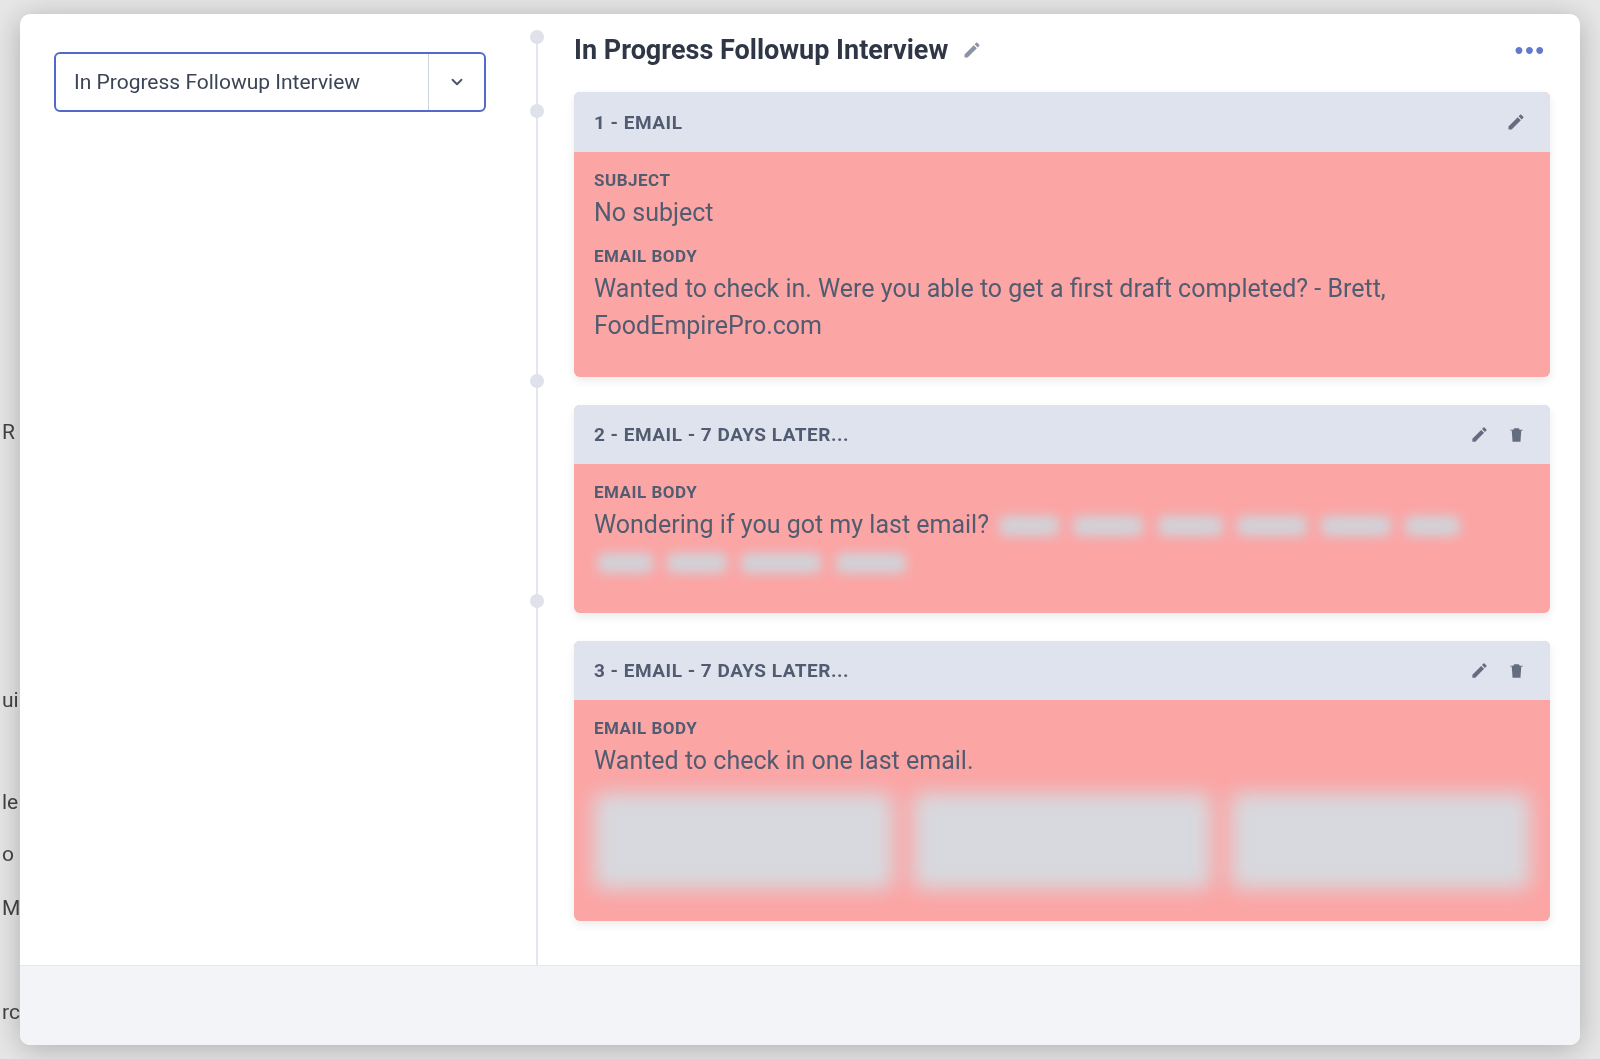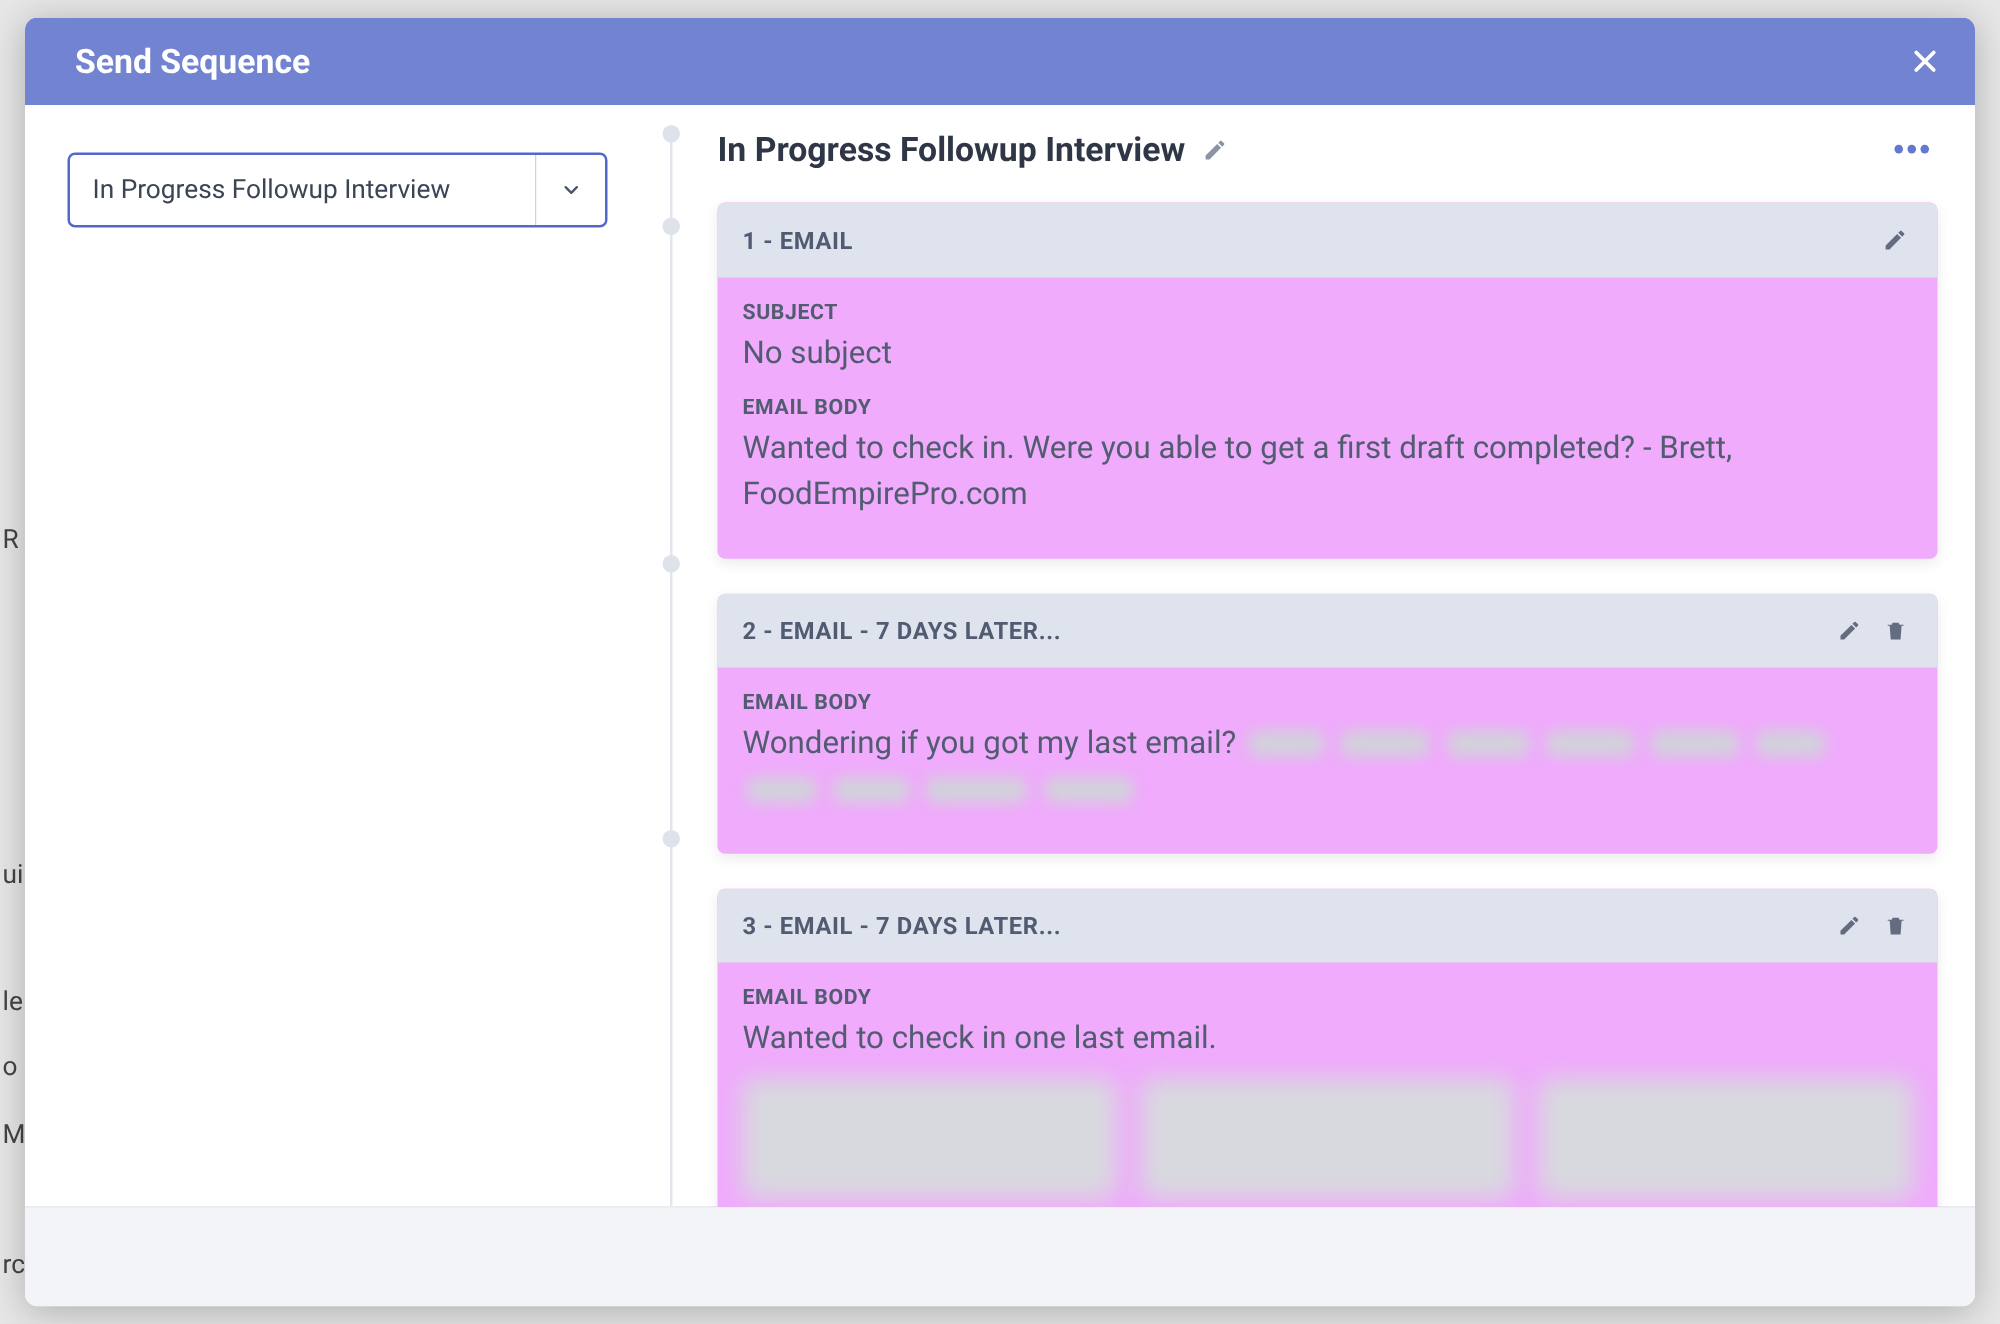--- a/index.html
+++ b/index.html
@@ -170,21 +170,21 @@
   }
   .more-dots {
     color: #6478ce;
     font-size: 24px;
     letter-spacing: 2px;
     font-weight: 900;
   }
   .step-card {
     margin-left: 42px;
     margin-bottom: 28px;
-    background: #f0abfc;
+    background: #fca5a5;
     border-radius: 6px;
     box-shadow: 0 4px 10px rgba(0,0,0,0.08);
     overflow: hidden;
   }
   .step-header {
     background: #dfe3ed;
     padding: 16px 20px;
     display: flex;
     align-items: center;
     justify-content: space-between;
@@ -250,29 +250,20 @@
 <div class="backdrop">
   <div class="backdrop-row" style="top:420px;">R</div>
   <div class="backdrop-row" style="top:688px;">ui</div>
   <div class="backdrop-row" style="top:790px;">le</div>
   <div class="backdrop-row" style="top:842px;">o</div>
   <div class="backdrop-row" style="top:896px;">M</div>
   <div class="backdrop-row" style="top:1000px;">rc</div>
 </div>
 
 <div class="modal">
-  <div class="modal-header">
-    <div class="modal-title">Send Sequence</div>
-    <button class="close-btn">
-      <svg width="24" height="24" viewBox="0 0 24 24" fill="none" stroke="currentColor" stroke-width="3" stroke-linecap="round">
-          <line x1="5" y1="5" x2="19" y2="19"></line>
-          <line x1="19" y1="5" x2="5" y2="19"></line>
-        </svg>
-    </button>
-  </div>
 
   <div class="modal-body">
     <div class="left-panel">
       <div class="select-box">
         <div class="select-value">In Progress Followup Interview</div>
         <div class="select-caret">
           <svg width="18" height="18" viewBox="0 0 24 24" fill="none" stroke="currentColor" stroke-width="2.5" stroke-linecap="round" stroke-linejoin="round">
               <polyline points="6 9 12 15 18 9"></polyline>
             </svg>
         </div>

